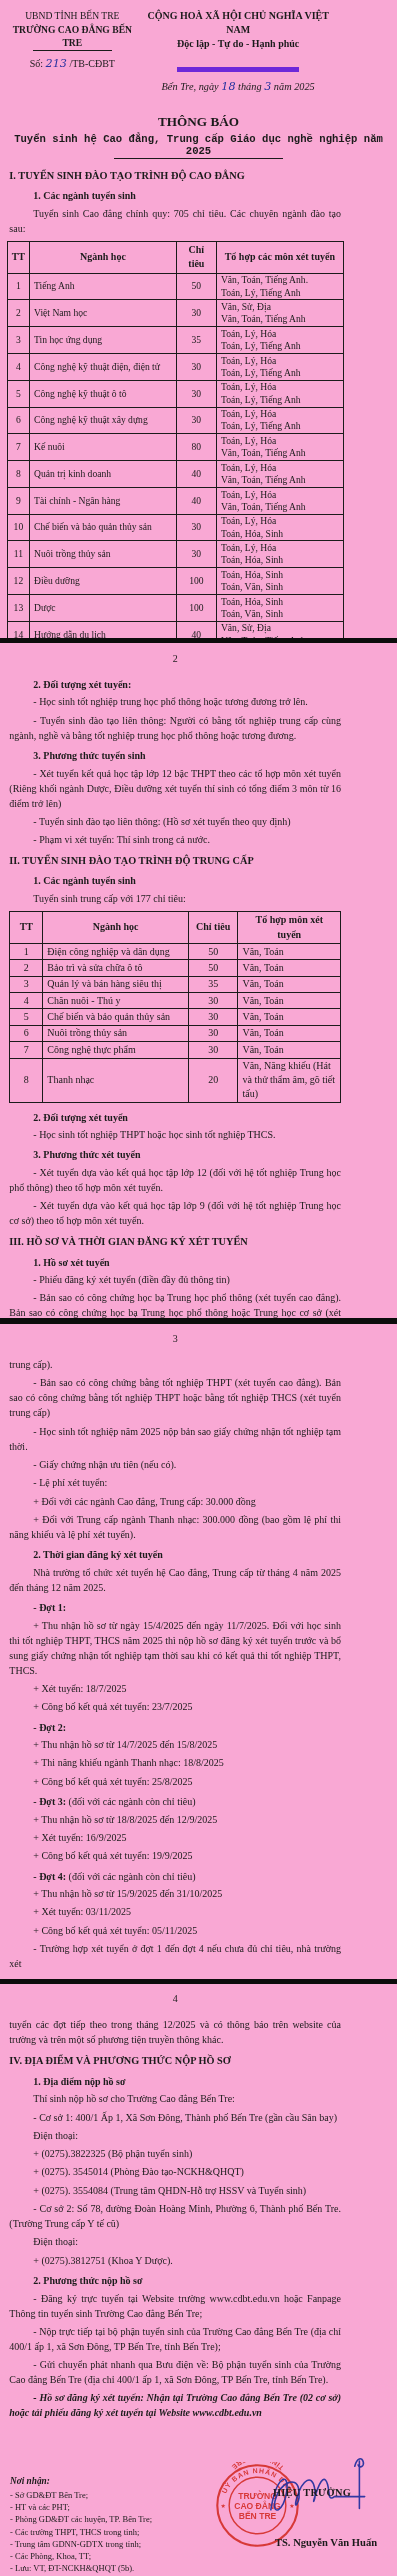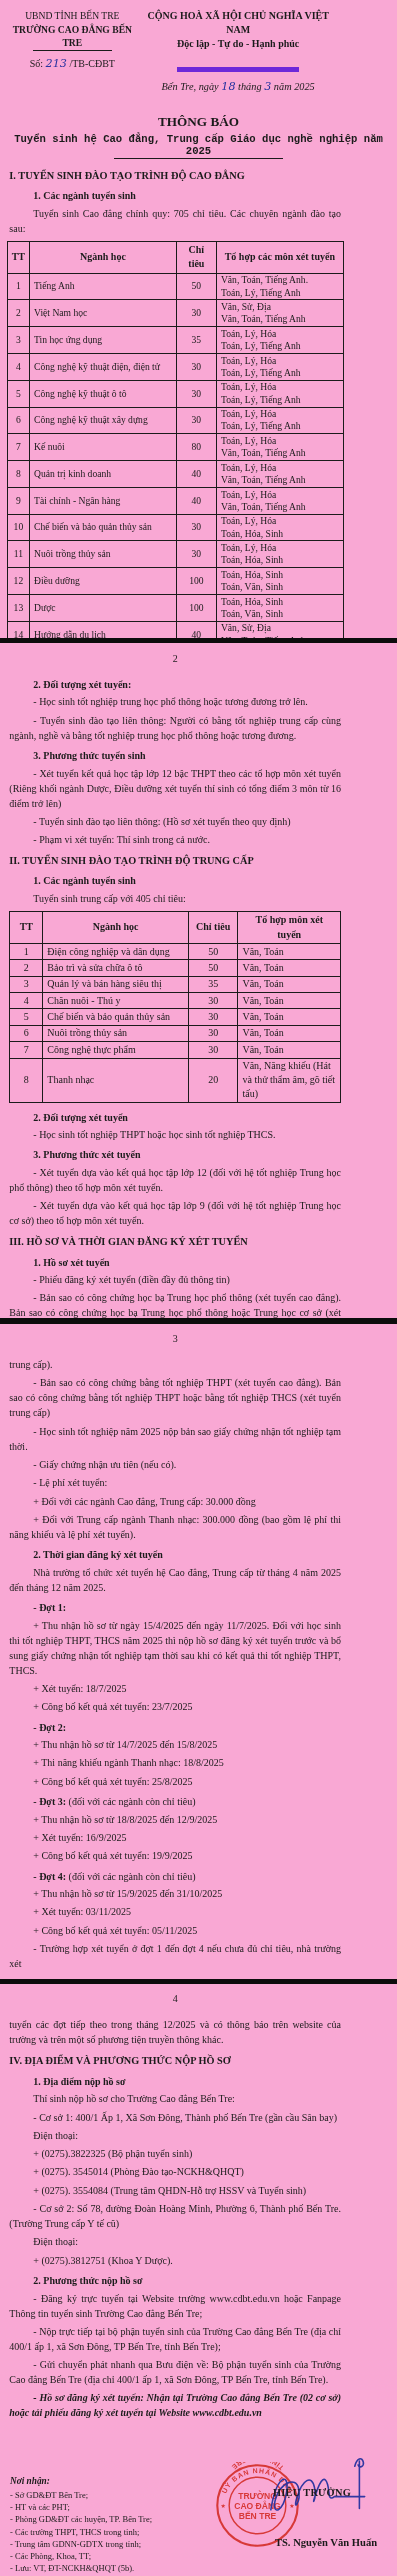--- a/index.html
+++ b/index.html
@@ -246,21 +246,21 @@
       <div class="page-num">2</div>
       <p class="p-sub">2. Đối tượng xét tuyển:</p>
       <p class="p-body">- Học sinh tốt nghiệp trung học phổ thông hoặc tương đương trở lên.</p>
       <p class="p-body">- Tuyển sinh đào tạo liên thông: Người có bằng tốt nghiệp trung cấp cùng ngành, nghề và bằng tốt nghiệp trung học phổ thông hoặc tương đương.</p>
       <p class="p-sub">3. Phương thức tuyển sinh</p>
       <p class="p-body">- Xét tuyển kết quả học tập lớp 12 bậc THPT theo các tổ hợp môn xét tuyển (Riêng khối ngành Dược, Điều dưỡng xét tuyển thí sinh có tổng điểm 3 môn từ 16 điểm trở lên)</p>
       <p class="p-body">- Tuyển sinh đào tạo liên thông: (Hồ sơ xét tuyển theo quy định)</p>
       <p class="p-body">- Phạm vi xét tuyển: Thí sinh trong cả nước.</p>
       <p class="p-sec">II. TUYỂN SINH ĐÀO TẠO TRÌNH ĐỘ TRUNG CẤP</p>
       <p class="p-sub">1. Các ngành tuyển sinh</p>
-      <p class="p-body">Tuyển sinh trung cấp với 405 chỉ tiêu:</p>
+      <p class="p-body">Tuyển sinh trung cấp với 177 chỉ tiêu:</p>
       <table class="doc-table trungcap">
         <colgroup>
           <col class="t2-c1">
           <col class="t2-c2">
           <col class="t2-c3">
           <col class="t2-c4">
         </colgroup>
         <thead>
           <tr>
             <th>TT</th>

